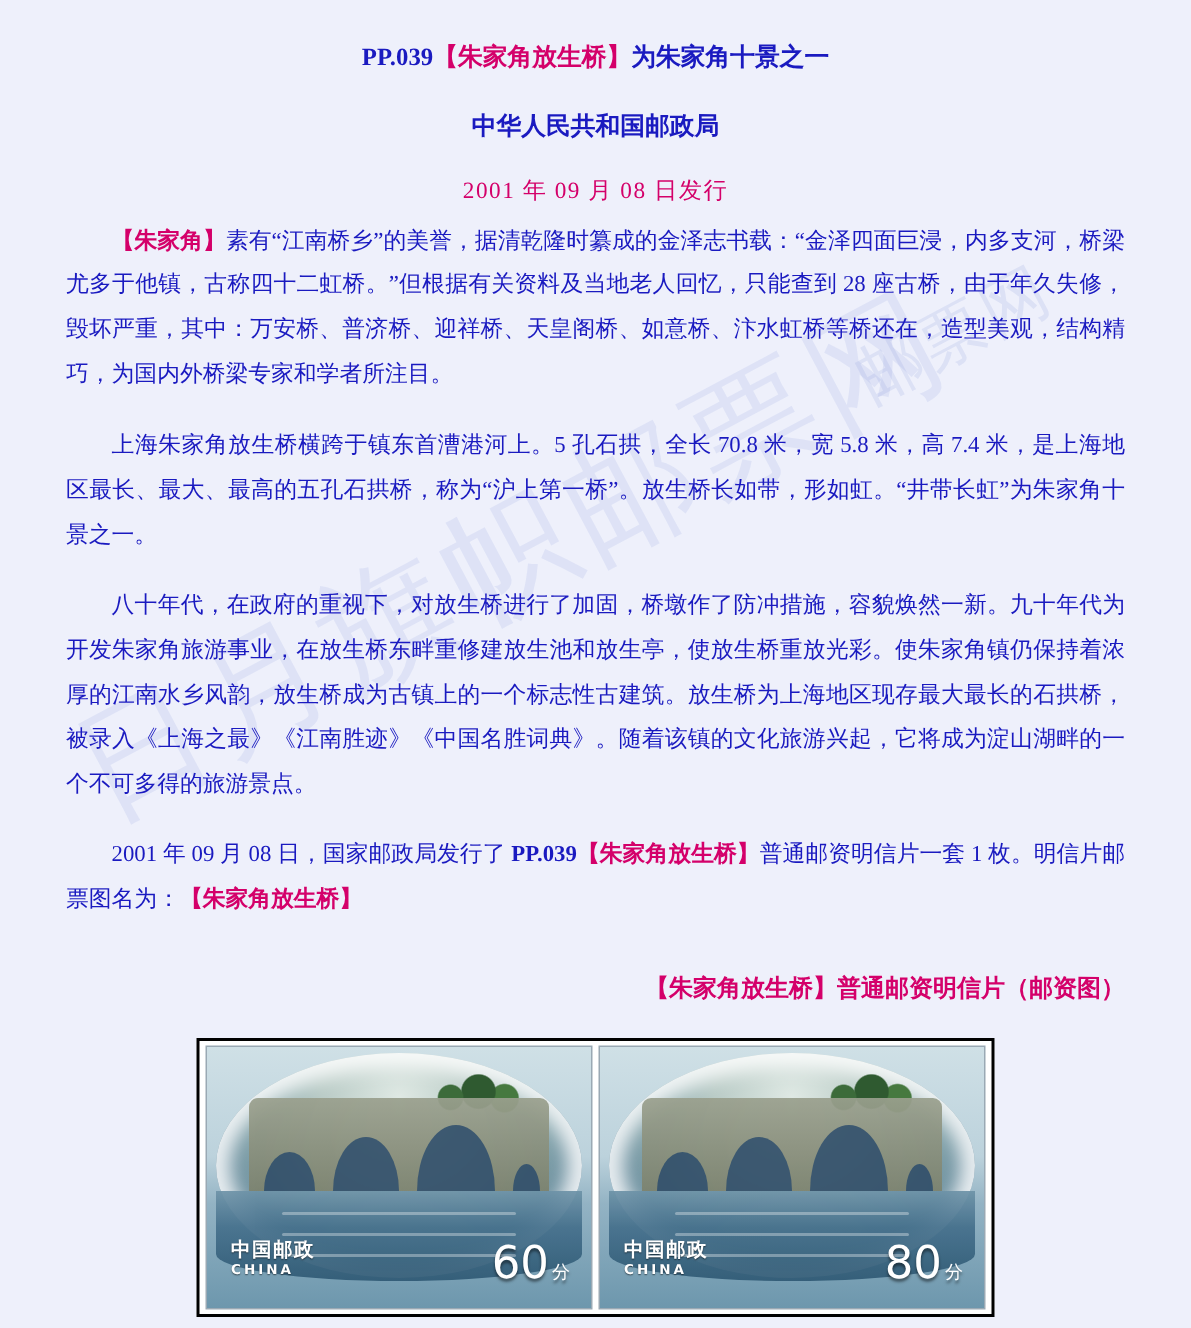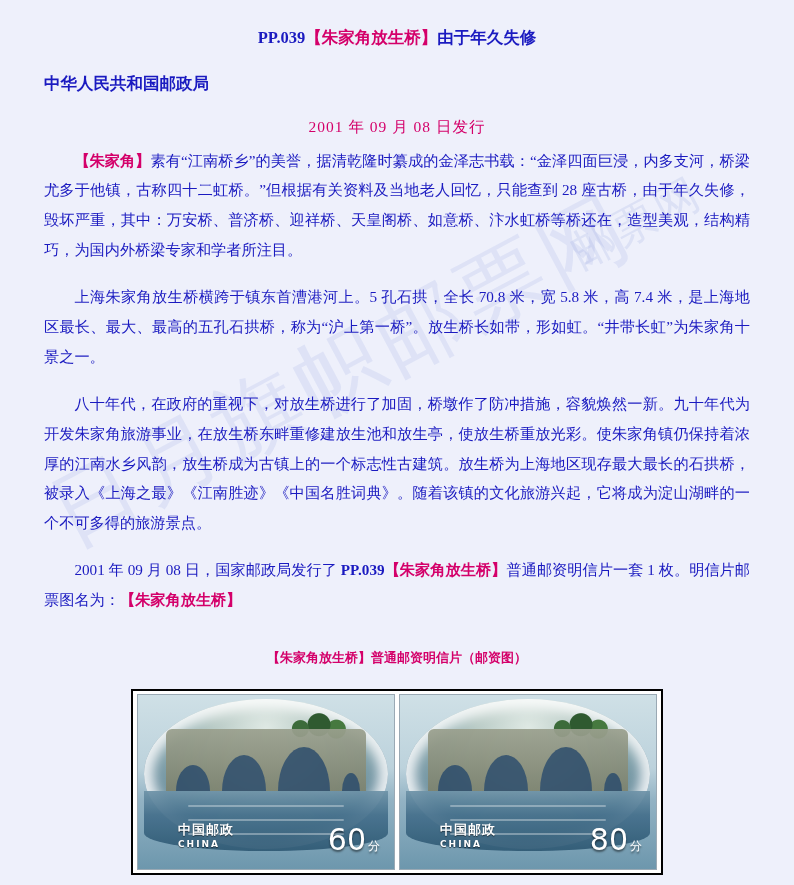--- a/index.html
+++ b/index.html
@@ -57,21 +57,21 @@
     margin: 0 0 0 0;
     text-align: center;
     font-size: 16.5px;
     font-weight: bold;
     color: #1a1ac0;
     line-height: 1.5;
   }
   h1.title .red { color: #d4006a; }
   h2.subtitle {
     margin: 22px 0 0 0;
-    text-align: left;
+    text-align: center;
     font-size: 16.5px;
     font-weight: bold;
     color: #1a1ac0;
   }
   h3.issuedate {
     margin: 22px 0 0 0;
     text-align: center;
     font-size: 15.5px;
     font-weight: normal;
     color: #d4006a;
@@ -86,22 +86,22 @@
     text-justify: inter-ideograph;
     color: #1a1ac0;
     text-indent: 2em;
   }
   p.para.first { margin-top: 8px; }
   .mag { color: #d4006a; font-weight: bold; }
   .bold { font-weight: bold; }
 
   h3.stampcaption {
     margin: 34px 0 0 0;
-    text-align: center;
-    font-size: 13px;
+    text-align: right;
+    font-size: 16px;
     font-weight: bold;
     color: #d4006a;
   }
 
   .stamp-wrap {
     margin: 22px auto 0 auto;
     width: 532px;
     border: 2px solid #000;
     background: #ffffff;
     padding: 3px;
@@ -168,21 +168,20 @@
   }
   .stamp .country {
     position: absolute;
     left: 16px; bottom: 20px;
     font-family: "DejaVu Sans", sans-serif;
     font-size: 13px;
     font-weight: bold;
     color: #ffffff;
     text-shadow: 0 1px 1px rgba(0,0,0,.55);
     letter-spacing: 1px;
-    margin-left: 24px;
   }
   .stamp .country small {
     display: block;
     font-size: 9px;
     letter-spacing: 2px;
     font-weight: bold;
   }
   .stamp .denom {
     position: absolute;
     right: 14px; bottom: 14px;
@@ -201,21 +200,21 @@
 </head>
 <body>
 
 <div class="page">
 
   <div class="watermark">日月旗帜邮票网</div>
   <div class="watermark2">邮票网</div>
 
   <div class="content">
 
-    <h1 class="title"><span>PP.039</span><span class="red">【朱家角放生桥】</span><span>由于年久失修</span></h1>
+    <h1 class="title"><span>PP.039</span><span class="red">【朱家角放生桥】</span><span>为朱家角十景之一</span></h1>
 
     <h2 class="subtitle">中华人民共和国邮政局</h2>
 
     <h3 class="issuedate">2001 年 09 月 08 日发行</h3>
 
     <p class="para first"><span class="mag">【朱家角】</span><span>素有“江南桥乡”的美誉，据清乾隆时纂成的金泽志书载：“金泽四面巨浸，内多支河，桥梁尤多于他镇，古称四十二虹桥。”但根据有关资料及当地老人回忆，只能查到 28 座古桥，由于年久失修，毁坏严重，其中：万安桥、普济桥、迎祥桥、天皇阁桥、如意桥、汴水虹桥等桥还在，造型美观，结构精巧，为国内外桥梁专家和学者所注目。</span></p>
 
     <p class="para">上海朱家角放生桥横跨于镇东首漕港河上。5 孔石拱，全长 70.8 米，宽 5.8 米，高 7.4 米，是上海地区最长、最大、最高的五孔石拱桥，称为“沪上第一桥”。放生桥长如带，形如虹。“井带长虹”为朱家角十景之一。</p>
 
     <p class="para">八十年代，在政府的重视下，对放生桥进行了加固，桥墩作了防冲措施，容貌焕然一新。九十年代为开发朱家角旅游事业，在放生桥东畔重修建放生池和放生亭，使放生桥重放光彩。使朱家角镇仍保持着浓厚的江南水乡风韵，放生桥成为古镇上的一个标志性古建筑。放生桥为上海地区现存最大最长的石拱桥，被录入《上海之最》《江南胜迹》《中国名胜词典》。随着该镇的文化旅游兴起，它将成为淀山湖畔的一个不可多得的旅游景点。</p>

